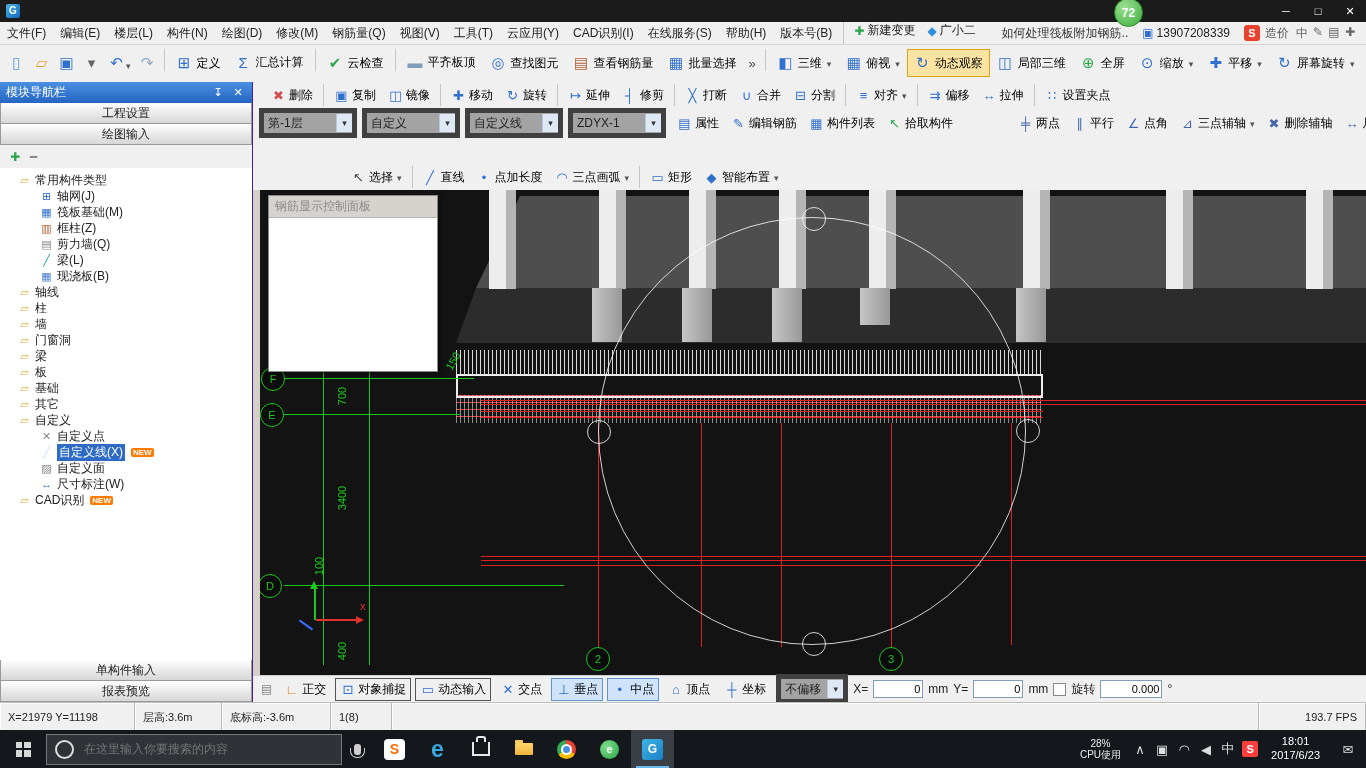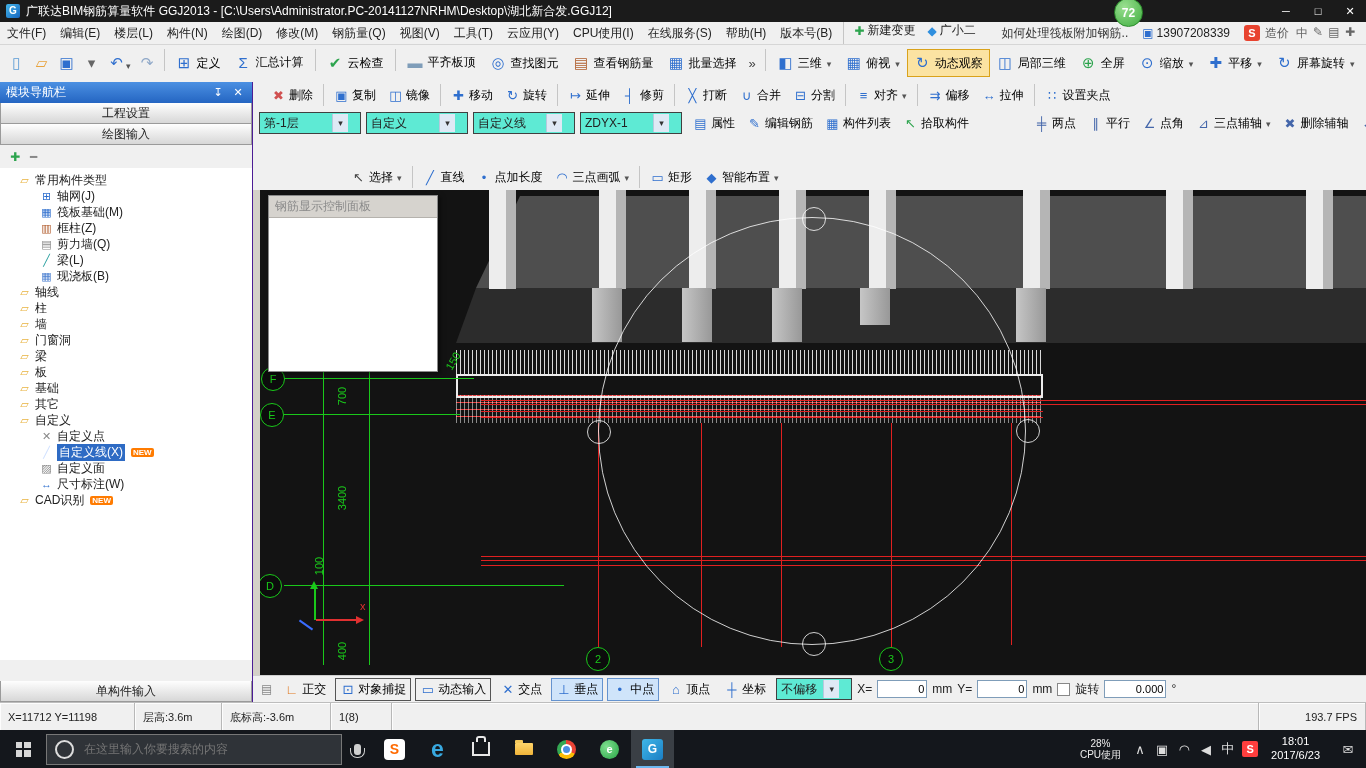--- a/index.html
+++ b/index.html
@@ -73,22 +73,22 @@
 
   
   .rightarea{position:absolute;left:253px;top:0;right:0;height:620px;}
   .row2{position:absolute;top:0;left:0;right:0;height:26px;background:#f0f0f0;border-bottom:1px solid #dcdcdc;
     display:flex;align-items:center;padding-left:12px;}
   .small-btn{background:none;border:1px solid transparent;display:flex;align-items:center;gap:3px;padding:2px 5px;
     font-size:12px;font-family:inherit;white-space:nowrap;}
   .sicon{font-size:13px;width:15px;text-align:center;}
   .row3{position:absolute;top:26px;left:0;right:0;height:30px;background:#f0f0f0;border-bottom:1px solid #dcdcdc;
     display:flex;align-items:center;gap:5px;padding-left:6px;}
-  .combo{height:20px;min-width:84px;background:#5eead4;border:1px solid #404040;display:flex;align-items:center;
-    justify-content:space-between;padding:0 12px 0 4px;white-space:nowrap;}
+  .combo{height:20px;min-width:84px;background:#a3a3a3;border:5px solid #404040;display:flex;align-items:center;
+    justify-content:space-between;padding:0 0 0 4px;white-space:nowrap;}
   .combo-caret{width:15px;height:18px;background:#dfe9f5;border-left:1px solid #b7c9dd;display:flex;
     align-items:center;justify-content:center;}
   .combo-caret::after{content:"▾";font-size:9px;color:#333;}
   .axis-group{display:flex;align-items:center;margin-left:48px;}
   .rowspacer{position:absolute;top:56px;left:0;right:0;height:26px;background:#f0f0f0;border-bottom:1px solid #dcdcdc;}
   .drawbar{position:absolute;top:82px;left:0;right:0;height:26px;background:#f0f0f0;border-bottom:1px solid #c0c0c0;
     display:flex;align-items:center;padding-left:92px;}
 
   
   .canvas{position:absolute;top:108px;left:0;right:0;bottom:26px;background:#d4d0c8;}
@@ -190,21 +190,20 @@
   .clock{text-align:center;font-size:11px;line-height:1.25;color:#fff;padding:0 8px;}
   .notif{width:36px;text-align:center;color:#ddd;font-size:13px;}
 </style>
 </head>
 <body>
 
 <div class="screen">
 
   <div class="titlebar">
     <span class="app-ico">G</span>
-    <span class="win-title">广联达BIM钢筋算量软件 GGJ2013 - [C:\Users\Administrator.PC-20141127NRHM\Desktop\湖北新合发.GGJ12]</span>
     <div class="winbtns">
       <span class="winbtn">─</span>
       <span class="winbtn">□</span>
       <span class="winbtn">✕</span>
     </div>
   </div>
   <div class="ball">72</div>
 
   <div class="menubar">
     <div class="tb-group">
@@ -212,21 +211,21 @@
     <span class="menu-item">文件(F)</span>
         <span class="menu-item">编辑(E)</span>
         <span class="menu-item">楼层(L)</span>
         <span class="menu-item">构件(N)</span>
         <span class="menu-item">绘图(D)</span>
         <span class="menu-item">修改(M)</span>
         <span class="menu-item">钢筋量(Q)</span>
         <span class="menu-item">视图(V)</span>
         <span class="menu-item">工具(T)</span>
         <span class="menu-item">云应用(Y)</span>
-        <span class="menu-item">CPU使用(I)</span>
+        <span class="menu-item">CAD识别(I)</span>
         <span class="menu-item">在线服务(S)</span>
         <span class="menu-item">帮助(H)</span>
         <span class="menu-item">版本号(B)</span>
       </div>
     <div class="tb-group">
 
     <i class="vsep"></i>
         <span class="menu-extra">
           <b class="mx-ic" style="color: rgb(45, 164, 78);">✚</b>
           <span>新建变更</span>
@@ -497,20 +496,21 @@
           </div>
           <div class="tree-item lvl0">
             <span class="titem-icon" style="color: rgb(232, 179, 65);">▱</span>
             <span class="tlabel">CAD识别</span>
             <span class="new-badge">NEW</span>
           </div>
         </div>
       <div class="bottom-btns">
 
       <div class="bottom-btn">单构件输入</div>
+          <div class="bottom-btn">报表预览</div>
         </div>
     </div>
 
     <div class="rightarea">
 
       <div class="row2">
 
       <button class="small-btn">
             <span class="sicon" style="color: rgb(208, 80, 80);">✖</span>
             <span>删除</span>
@@ -841,21 +841,21 @@
         <span>mm</span>
         <span class="cb"></span>
         <span>旋转</span>
         <input class="snap-input rot-input" value="0.000" style="">
         <span>°</span>
       </div>
     </div>
   </div>
 
   <div class="statusbar">
-    <div class="sb-sec" style="width:118px">X=11712 Y=11198</div>
+    <div class="sb-sec" style="width:118px">X=21979 Y=11198</div>
     <div class="sb-sec" style="width:70px">层高:3.6m</div>
     <div class="sb-sec" style="width:92px">底标高:-3.6m</div>
     <div class="sb-sec" style="width:44px">1(8)</div>
     <div class="sb-sec sb-flex"></div>
     <div class="sb-sec sb-fps">193.7 FPS</div>
   </div>
 
   <div class="taskbar">
     <div class="start">
       <span class="winlogo">

